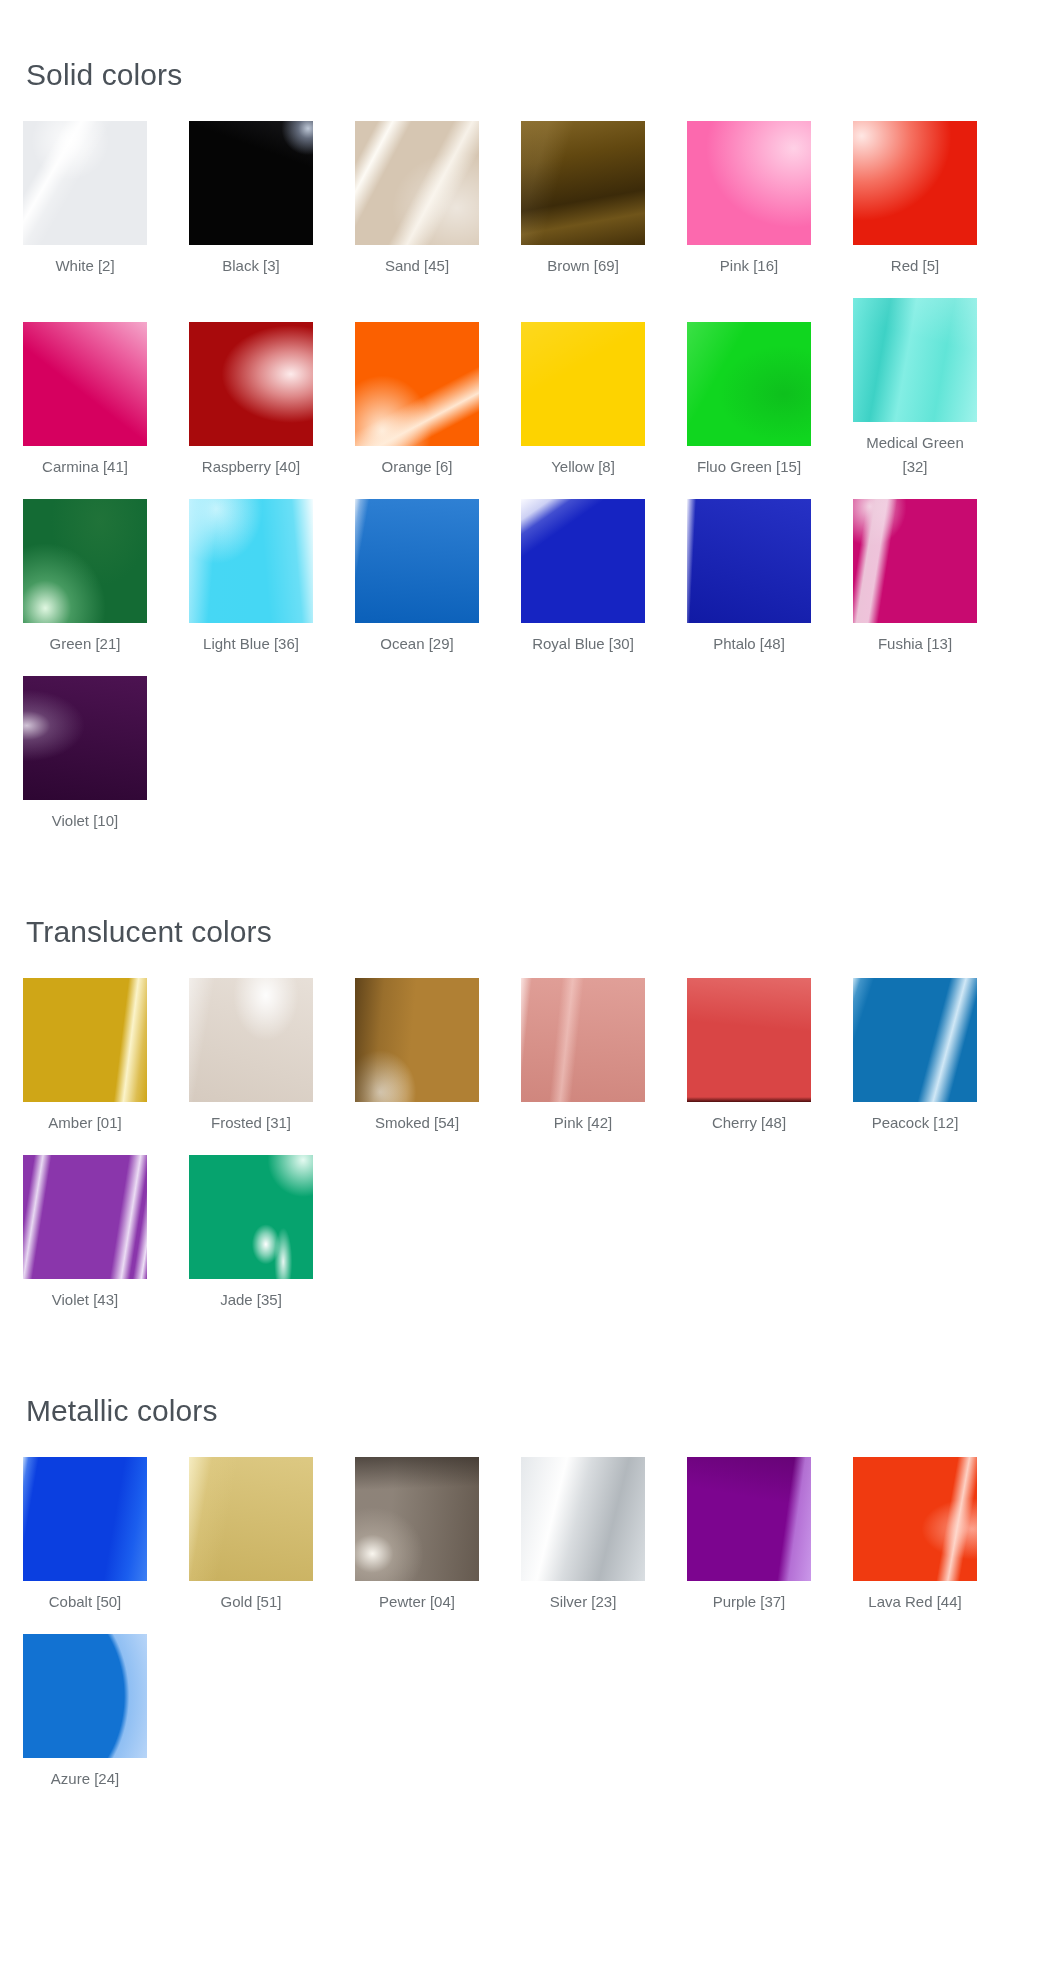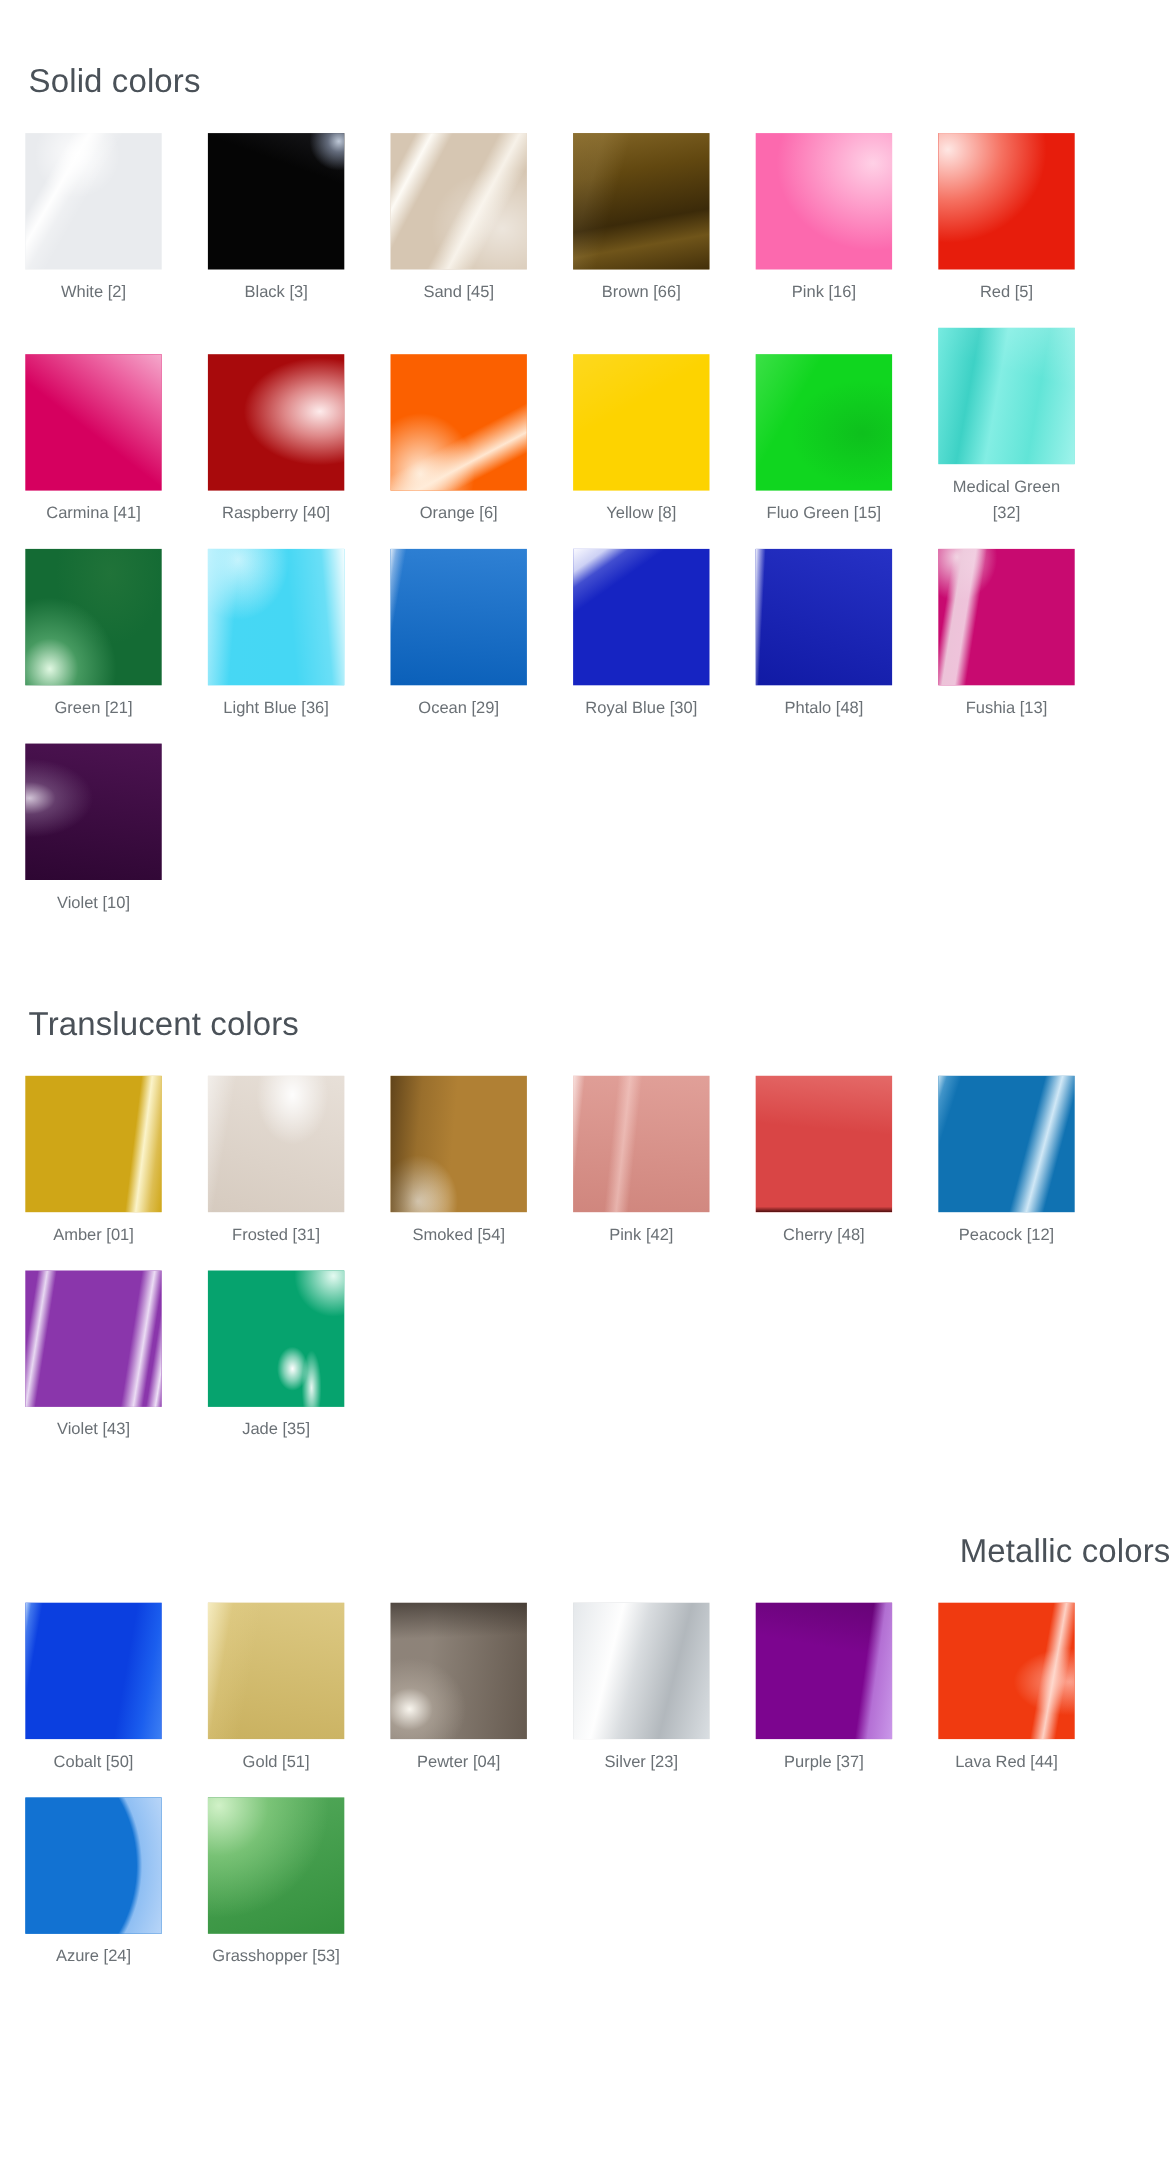--- a/index.html
+++ b/index.html
@@ -28,21 +28,21 @@
     font-size: 30px;
     font-weight: 400;
     color: #4a5158;
     letter-spacing: 0.1px;
     margin: 0;
     padding: 0 0 0 26px;
     line-height: 1.1;
   }
   .section-1 .section-title { padding-top: 10px; margin-top: 48px; }
   .section-2 .section-title { padding-top: 62px; }
-  .section-3 .section-title { padding-top: 62px; text-align: right; }
+  .section-3 .section-title { padding-top: 62px; }
 
   .swatch-grid {
     display: flex;
     flex-wrap: wrap;
     align-items: flex-end;
     padding-left: 23px;
     padding-top: 30px;
   }
 
   .swatch-cell {
@@ -104,21 +104,21 @@
         <div class="swatch-cell">
           <div class="swatch-chip" style="background: rgb(214, 198, 178);">
             <div class="gloss" style="background: linear-gradient(118deg, rgba(255, 255, 255, 0) 12%, rgba(255, 253, 248, 0.95) 20%, rgba(255, 255, 255, 0) 30%), linear-gradient(118deg, rgba(255, 255, 255, 0) 52%, rgba(255, 252, 246, 0.8) 62%, rgba(255, 255, 255, 0) 74%), radial-gradient(at 82% 70%, rgba(255, 255, 255, 0.55), rgba(255, 255, 255, 0) 45%);"></div>
           </div>
           <div class="swatch-label">Sand [45]</div>
         </div>
         <div class="swatch-cell">
           <div class="swatch-chip" style="background: rgb(107, 79, 18);">
             <div class="gloss" style="background: linear-gradient(170deg, rgba(150, 120, 55, 0.55) 0%, rgba(60, 42, 8, 0.2) 30%, rgba(20, 12, 2, 0.55) 62%, rgba(120, 95, 40, 0.35) 78%, rgba(40, 26, 4, 0.6) 100%), linear-gradient(105deg, rgba(200, 175, 120, 0.25) 18%, rgba(0, 0, 0, 0) 34%);"></div>
           </div>
-          <div class="swatch-label">Brown [66]</div>
+          <div class="swatch-label">Brown [69]</div>
         </div>
         <div class="swatch-cell">
           <div class="swatch-chip" style="background: rgb(252, 105, 174);">
             <div class="gloss" style="background: radial-gradient(at 86% 22%, rgba(255, 214, 233, 0.95) 0%, rgba(255, 190, 220, 0.55) 32%, rgba(255, 255, 255, 0) 58%);"></div>
           </div>
           <div class="swatch-label">Pink [16]</div>
         </div>
         <div class="swatch-cell">
           <div class="swatch-chip" style="background: rgb(231, 29, 12);">
             <div class="gloss" style="background: radial-gradient(at 7% 12%, rgba(255, 235, 232, 0.98) 0%, rgba(255, 170, 155, 0.6) 30%, rgba(255, 255, 255, 0) 55%);"></div>
@@ -298,23 +298,17 @@
             <div class="gloss" style="background: linear-gradient(100deg, rgba(240, 58, 16, 0) 72%, rgba(255, 225, 215, 0.9) 80%, rgba(240, 58, 16, 0.1) 88%), radial-gradient(at 96% 58%, rgba(255, 185, 170, 0.9), rgba(255, 255, 255, 0) 30%);"></div>
           </div>
           <div class="swatch-label">Lava Red [44]</div>
         </div>
         <div class="swatch-cell">
           <div class="swatch-chip" style="background: rgb(18, 114, 210);">
             <div class="gloss" style="background: radial-gradient(130px 150px at 6% 50%, rgb(18, 114, 210) 0%, rgb(18, 114, 210) 72%, rgba(150, 195, 245, 0.95) 76%, rgba(196, 220, 250, 0.95) 100%);"></div>
           </div>
           <div class="swatch-label">Azure [24]</div>
         </div>
-        <div class="swatch-cell">
-          <div class="swatch-chip" style="background: rgb(62, 159, 70);">
-            <div class="gloss" style="background: radial-gradient(at 8% 6%, rgba(215, 245, 205, 0.95) 0%, rgba(150, 215, 140, 0.6) 28%, rgba(62, 159, 70, 0) 62%), linear-gradient(160deg, rgba(255, 255, 255, 0.12) 0%, rgba(20, 100, 35, 0.25) 100%);"></div>
-          </div>
-          <div class="swatch-label">Grasshopper [53]</div>
-        </div>
       </div>
   </section>
 
   <div class="spacer-bottom"></div>
 </div>
 
 </body></html>

